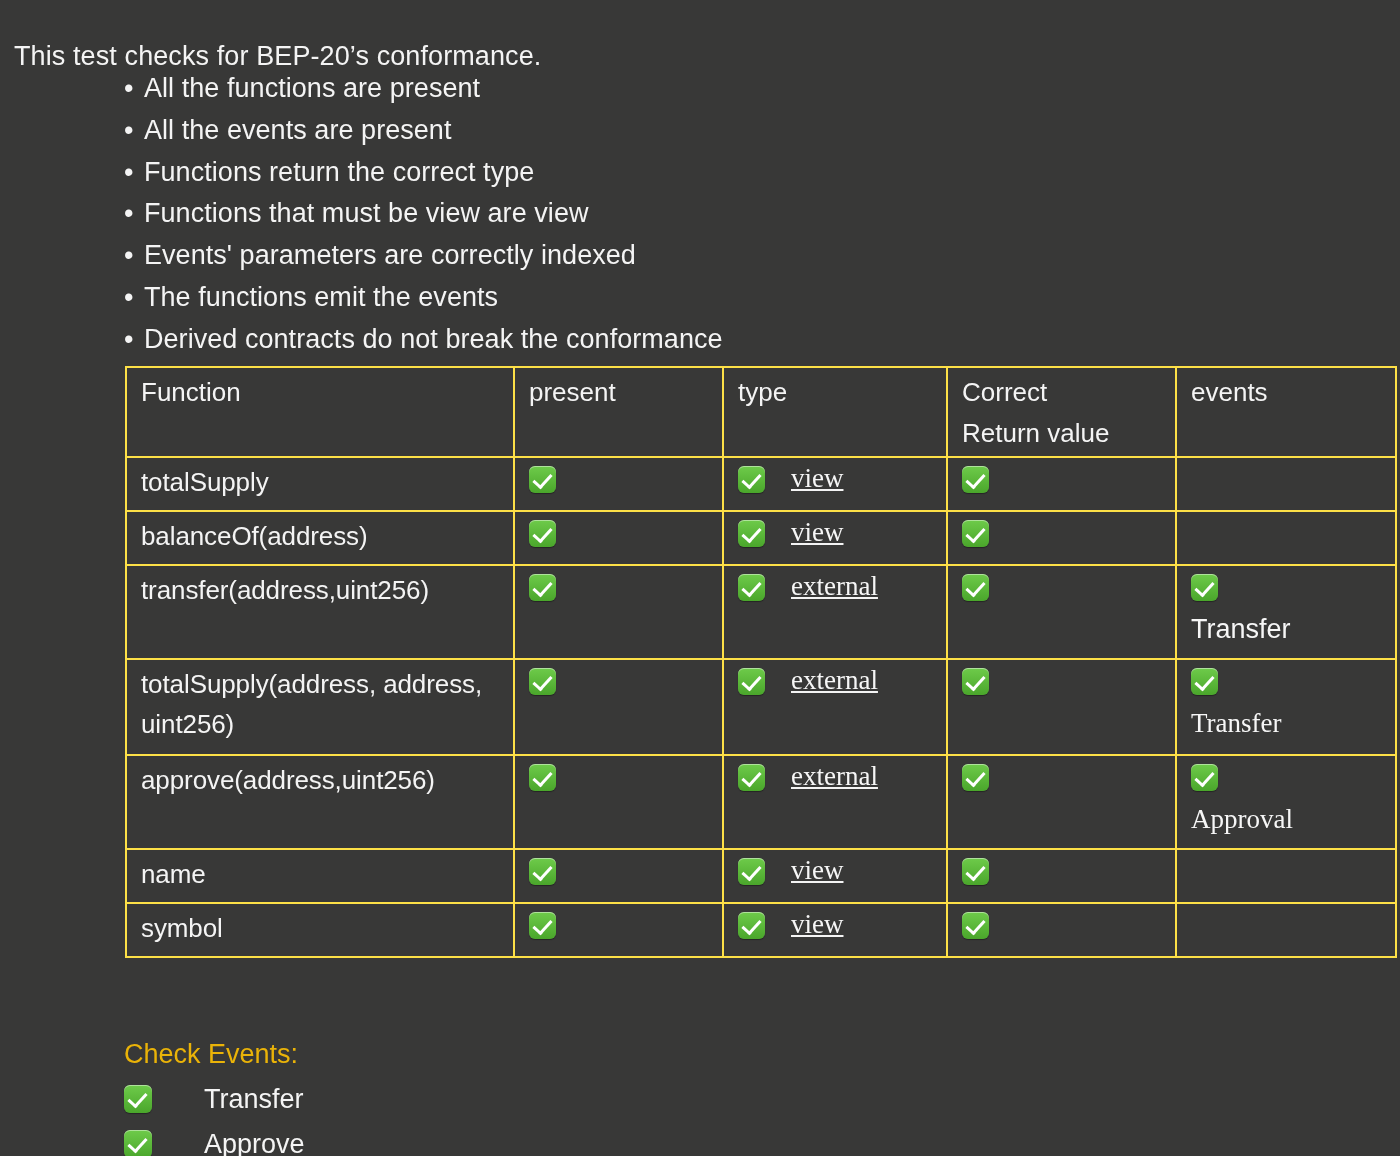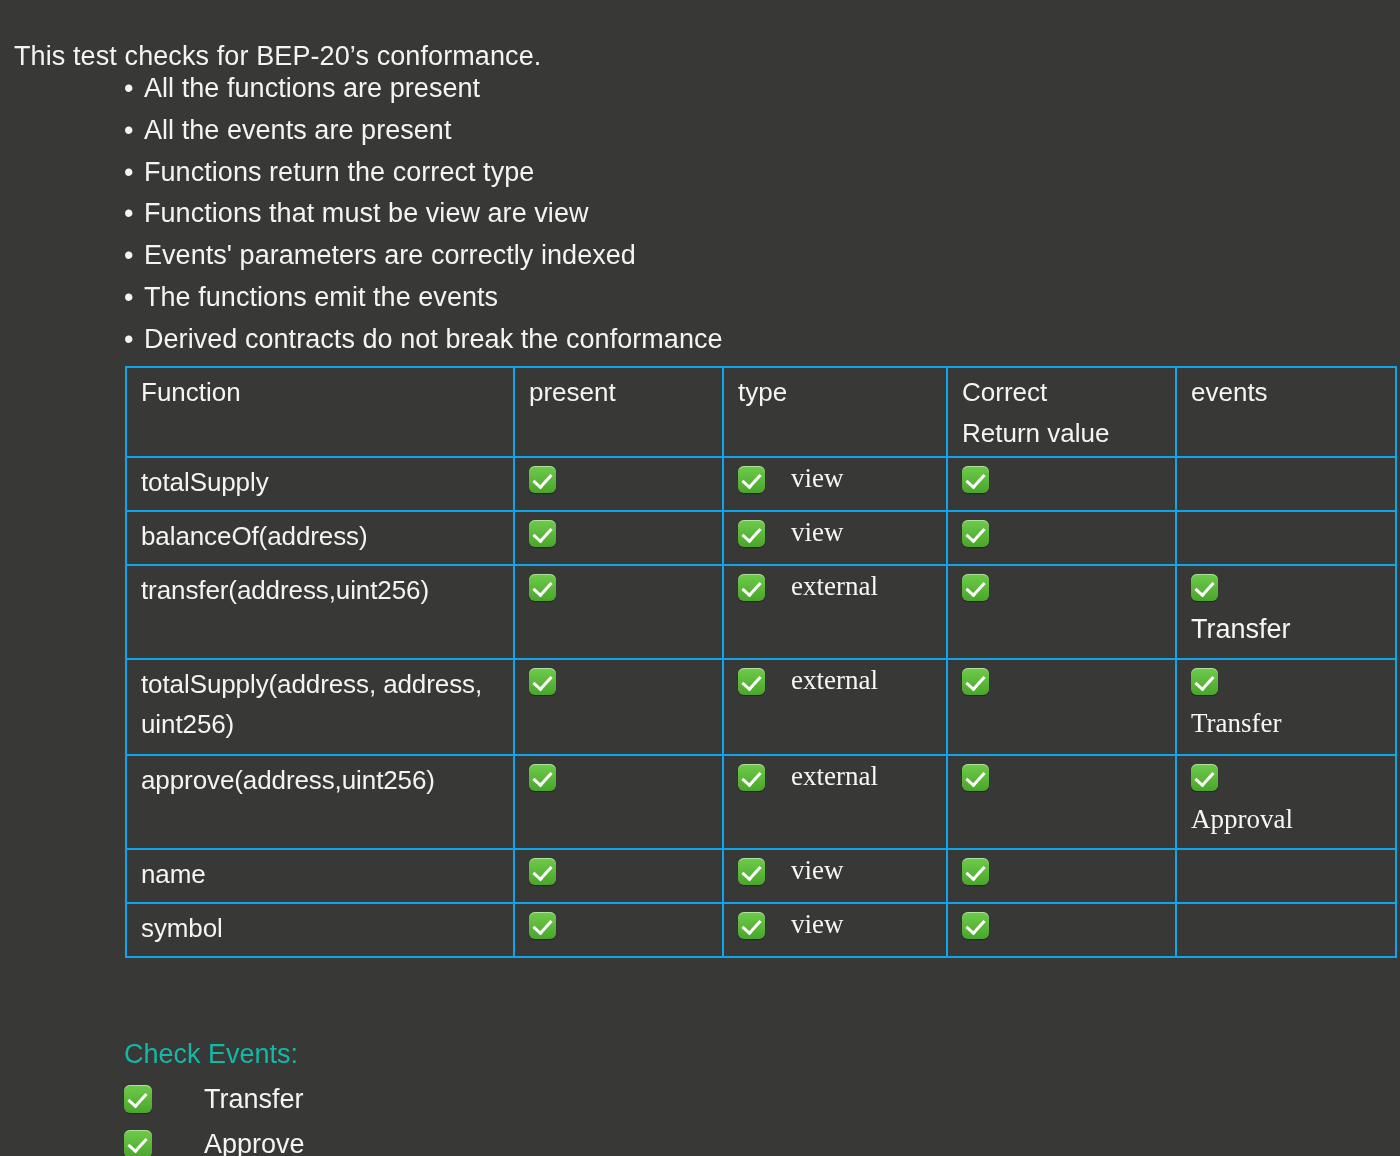--- a/index.html
+++ b/index.html
@@ -55,21 +55,21 @@
   
   .conf-table {
     position: absolute;
     left: 125px;
     top: 333px;
     width: 1270px;
     border-collapse: collapse;
     table-layout: fixed;
   }
   .conf-table td, .conf-table th {
-    border: 2px solid #0ea5e9;
+    border: 2px solid #fde047;
     vertical-align: top;
     padding: 4px 0 2px 14px;
     font-weight: normal;
     text-align: left;
     color: #f4f4f4;
   }
   .col-fn    { width: 388px; }
   .col-pres  { width: 209px; }
   .col-type  { width: 224px; }
   .col-ret   { width: 229px; }
@@ -115,20 +115,21 @@
     height: 15px;
     border: solid #ffffff;
     border-width: 0 3.4px 3.4px 0;
     transform: rotate(42deg);
   }
 
   .type-wrap {
     display: flex;
     align-items: flex-start;
     gap: 26px;
+    text-decoration: underline;
   }
   .type-label {
     font-family: "Liberation Serif", serif;
     font-size: 27px;
     line-height: 33px;
     color: #f6f6f6;
   }
 
   .ev-cell .ev-name {
     display: block;
@@ -143,21 +144,21 @@
 
   
   .check-events {
     position: absolute;
     left: 124px;
     top: 1003px;
   }
   .ce-title {
     font-size: 27px;
     line-height: 36px;
-    color: #14b8a6;
+    color: #eab308;
     margin-bottom: 4px;
   }
   .ce-row {
     display: flex;
     align-items: center;
     height: 45px;
   }
   .ce-row .chk {
     margin-top: 0;
     width: 28px;

